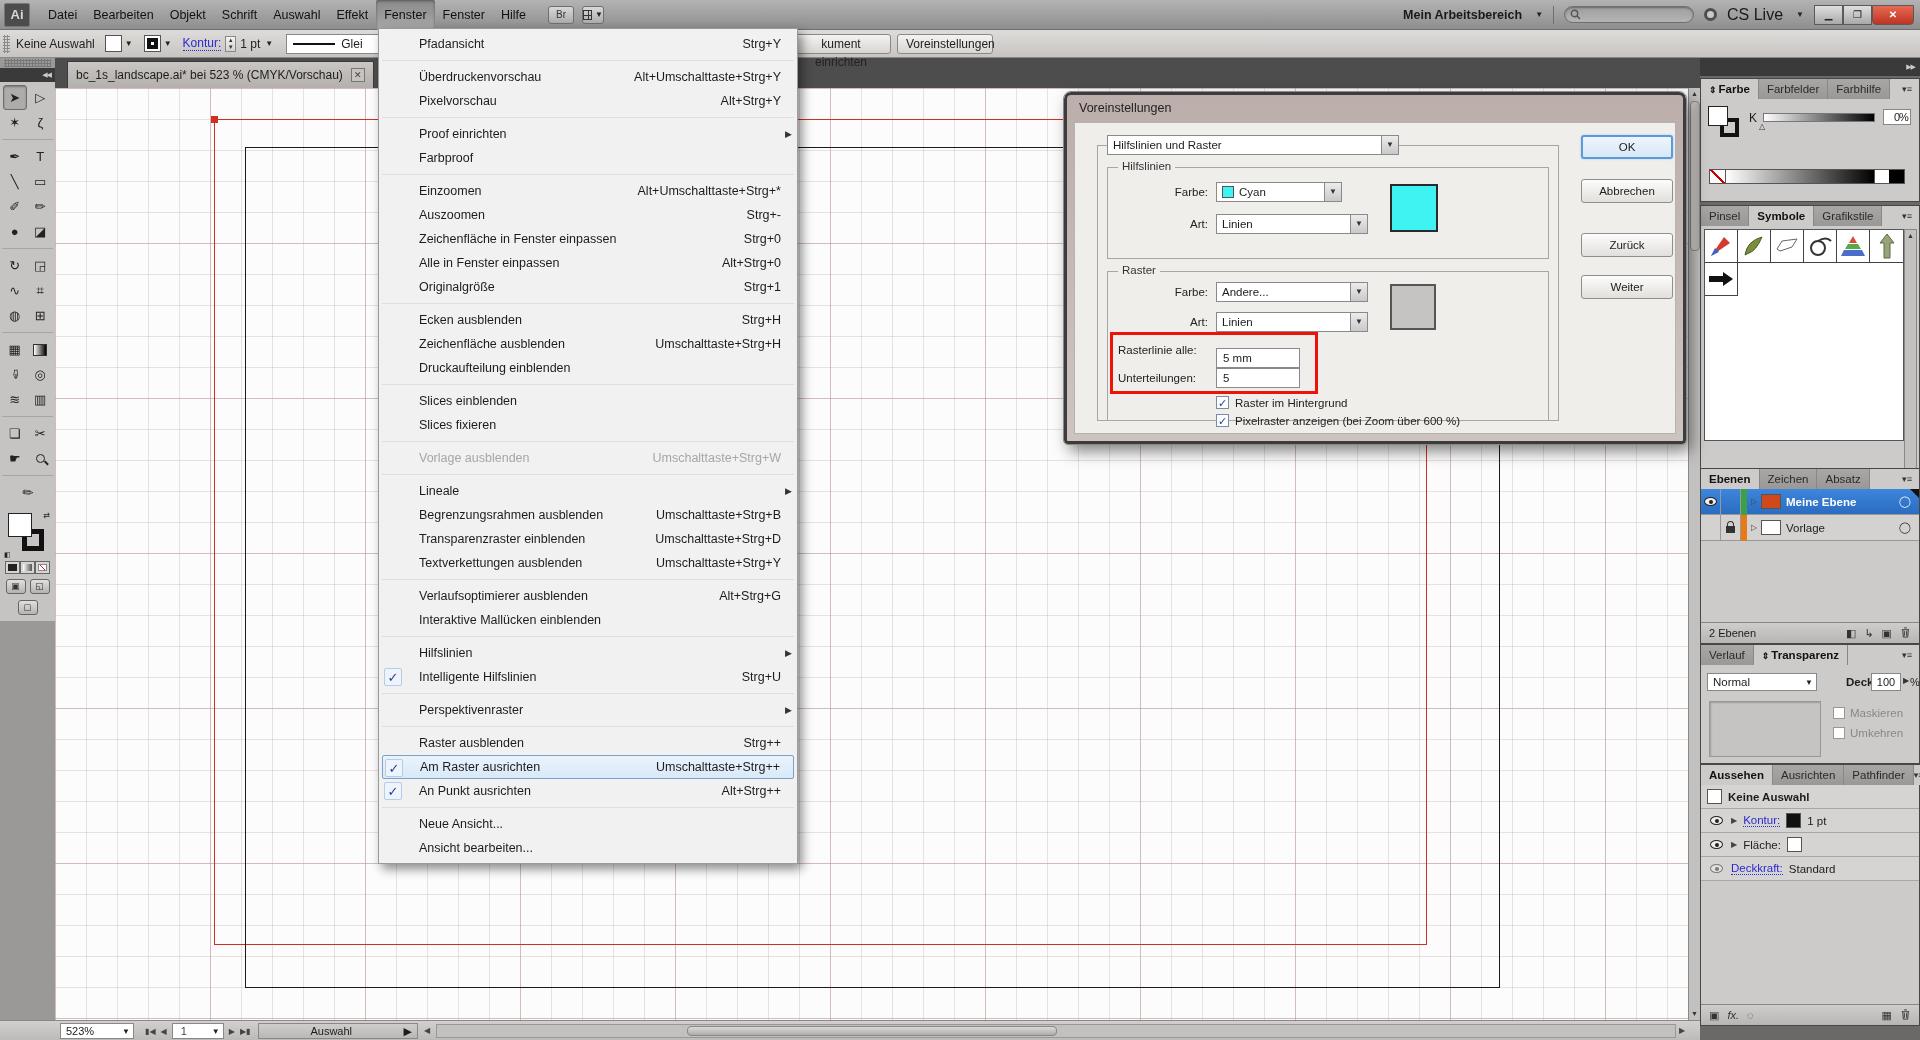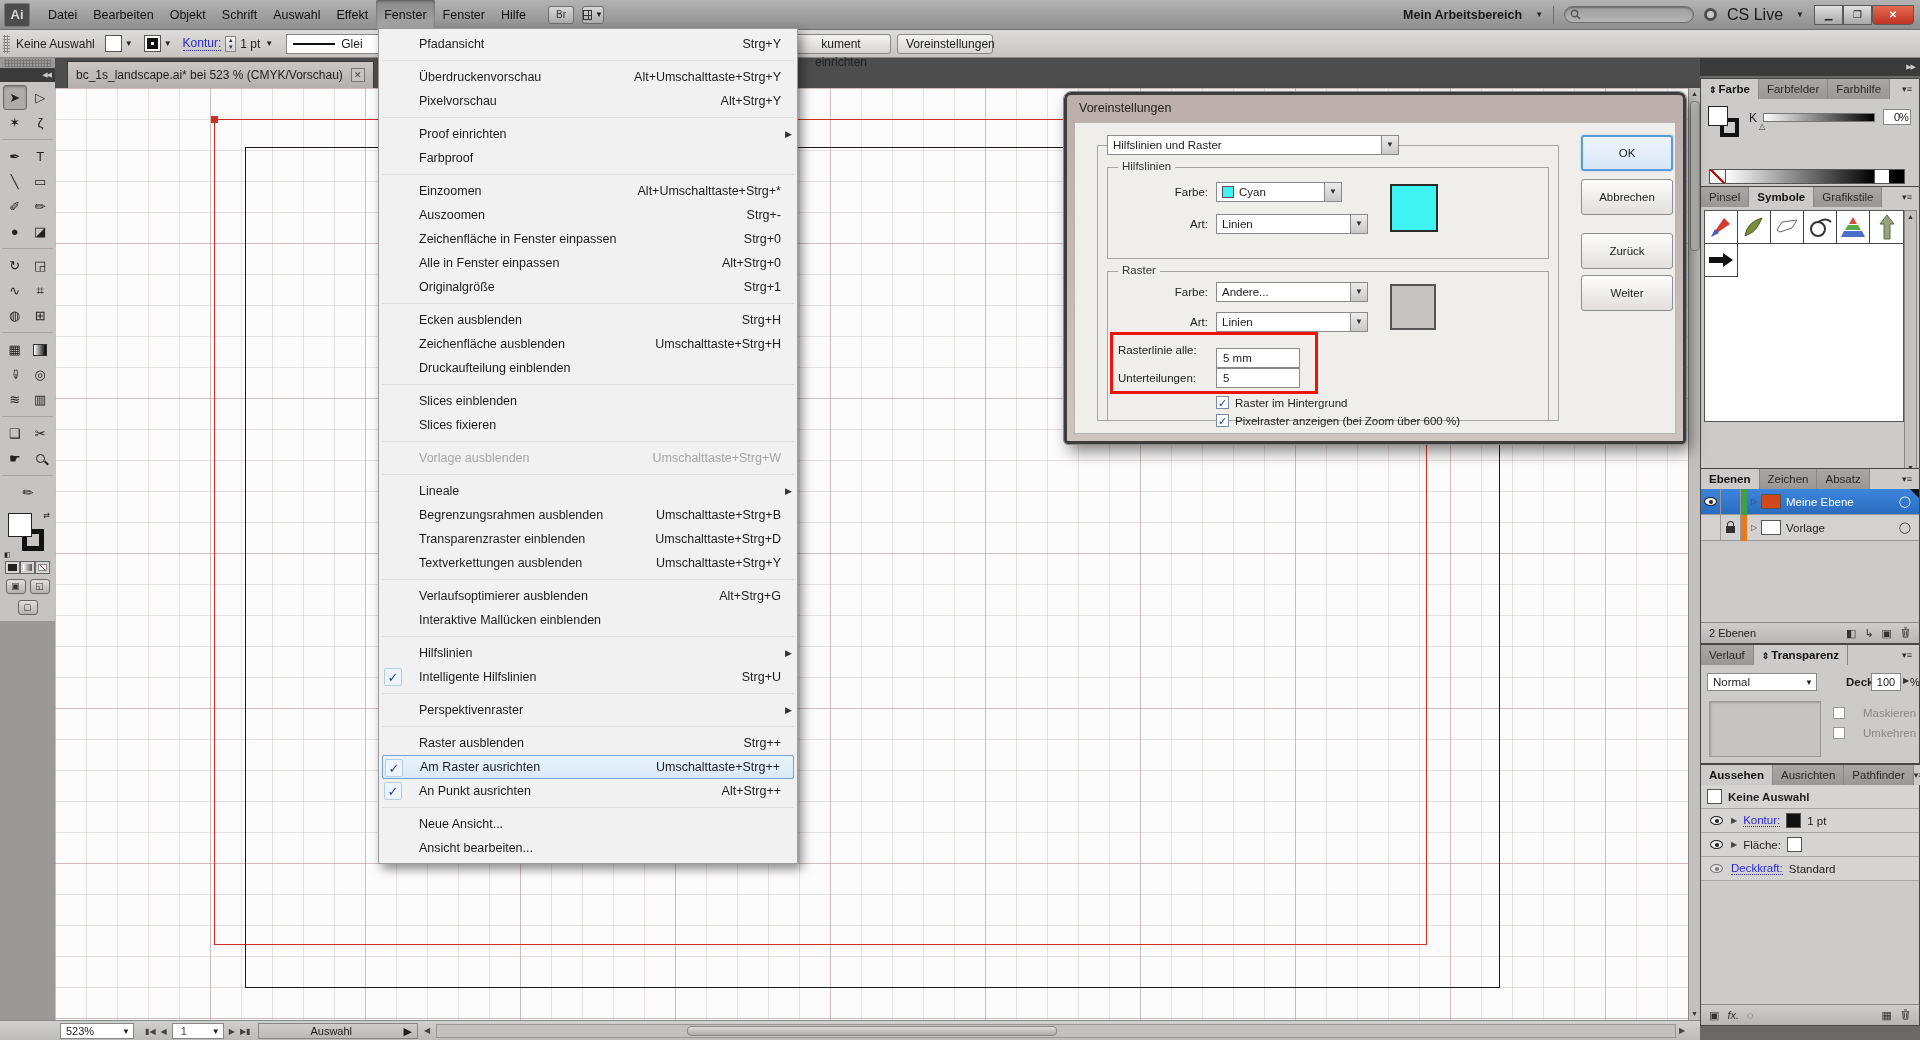--- a/index.html
+++ b/index.html
@@ -156,39 +156,39 @@
 
   
   .layer-row { height:26px; display:flex; align-items:center; border-bottom:1px solid #9a9896; background:#d4d2d0; position:relative; }
   .lr-cell { width:20px; height:26px; border-right:1px solid #9a9896; display:flex; align-items:center; justify-content:center; }
   .lr-strip { width:6px; height:26px; }
   .lr-expand { width:14px; text-align:center; font-size:8px; color:#444; }
   .lr-thumb { width:20px; height:15px; border:1px solid #555; margin-right:5px; background:#fff; }
   .lr-name { flex:1; font-size:11.5px; }
   .lr-target { font-size:11px; margin-right:8px; color:#333; }
   .layer-row.selected { background:linear-gradient(#3d86dc,#2a6cc0); }
-  .layer-row.selected .lr-name { color:#fff; font-weight:normal; }
+  .layer-row.selected .lr-name { color:#fff; font-weight:bold; }
   .layer-row.selected .lr-target { color:#e8f0fa; }
   .sel-corner { position:absolute; right:0; top:0; width:0; height:0; border-left:9px solid transparent; border-top:9px solid #111; }
   .eye { width:13px; height:9px; border:1px solid #222; border-radius:50%; position:relative; background:#eee; }
   .eye::after { content:""; position:absolute; left:4px; top:2px; width:4px; height:4px; border-radius:50%; background:#222; }
   .lock { width:9px; height:7px; background:#333; position:relative; margin-top:4px; }
   .lock::before { content:""; position:absolute; left:1px; top:-5px; width:5px; height:5px; border:1.5px solid #333; border-bottom:none; border-radius:4px 4px 0 0; }
 
   
   .blend-dd { position:absolute; left:6px; top:28px; width:110px; height:18px; background:#fff; border:1px solid #888;
     font-size:11.5px; display:flex; align-items:center; padding-left:5px; }
   .blend-dd .mini-dd { margin-left:auto; }
   .opa-lbl { position:absolute; left:124px; top:31px; font-size:11.5px; font-weight:bold;padding-left:21px; }
   .opa-box { position:absolute; left:170px; top:28px; width:30px; height:18px; background:#fff; border:1px solid #888; font-size:11px; text-align:center; line-height:17px; }
   .opa-spin { position:absolute; left:202px; top:31px; font-size:8px; color:#333; }
   .opa-pct { position:absolute; left:209px; top:31px; font-size:11px; }
   .tr-thumb { position:absolute; left:8px; top:56px; width:112px; height:56px; background:#c6c4c2; border:1px solid #9a9896; box-shadow:inset 1px 1px 2px rgba(0,0,0,.2); }
   .tr-cbs { position:absolute; left:132px; top:62px; display:flex; flex-direction:column; gap:8px; }
-  .cb-row { display:flex; align-items:center; gap:18px; color:#8a8886; font-size:11.5px; }
+  .cb-row { display:flex; align-items:center; gap:5px; color:#8a8886; font-size:11.5px; }
   .cb-box { width:12px; height:12px; background:#fdfdfd; border:1px solid #9a9896; }
 
   
   .ap-row { height:24px; display:flex; align-items:center; gap:6px; padding:0 6px; border-bottom:1px solid #a9a7a5; background:#d6d4d2; }
   .ap-sw { width:15px; height:15px; border:1px solid #555; background:#fff; }
   .ap-sw.black { background:#111; }
   .ap-eye-cell { width:18px; display:flex; justify-content:center; }
   .ap-bold { font-weight:bold; font-size:11.5px; }
   .ap-txt { font-size:11.5px; }
 
@@ -218,21 +218,21 @@
   .dlbl { position:absolute; font-size:11.5px; color:#222; text-align:right; width:92px; }
   .dcombo { position:absolute; height:20px; background:#fff; border:1px solid #8a8a8a; display:flex; align-items:center; font-size:11.5px; padding-left:5px; }
   .dcombo .cbtn { margin-left:auto; width:17px; height:18px; background:linear-gradient(#ececec,#c9c9c9);
     border-left:1px solid #8a8a8a; font-size:8px; color:#333; text-align:center; line-height:18px; }
   .dinput { position:absolute; height:20px; background:#fff; border:1px solid #8a8a8a; font-size:11.5px; padding-left:6px; line-height:18px; }
   .cyan-swatch { width:12px; height:12px; margin-right:5px; border:1px solid #555; }
   .preview-sq { position:absolute; border:2px solid #2a2a2a; }
   .red-note { position:absolute; border:3px solid #ed1309; z-index:5; pointer-events:none; }
   .dcheck { position:absolute; display:flex; align-items:center; gap:6px; font-size:11.5px; color:#222; }
   .dcheck .box { width:13px; height:13px; background:#fdfdfd; border:1px solid #7a8ba8; color:#2040a0; font-size:11px; line-height:12px; text-align:center; }
-  .dbtn { position:absolute; width:92px; height:36px; font-size:11.5px; color:#222; text-align:center; line-height:22px;
+  .dbtn { position:absolute; width:92px; height:24px; font-size:11.5px; color:#222; text-align:center; line-height:22px;
     background:linear-gradient(#fdfdfd,#e2dfdb); border:1px solid #8e8f8f; border-radius:3px; }
   .dbtn.focus { border:2px solid #5a9bdc; box-shadow:0 0 2px #9cc3ef; line-height:20px; background:linear-gradient(#eef5fd,#d8e7f6); }
 </style>
 </head>
 <body>
 
 <div id="menubar">
   <div class="ai-logo">Ai</div>
   <div style="width:10px"></div>
   <div class="menu-item">Datei</div>
@@ -464,21 +464,21 @@
       <span style="position:absolute;left:198px;top:12px;font-size:11px">%</span>
       <div class="ramp">
         <span class="none"></span>
         <span class="grad"></span>
         <span class="w"></span>
         <span class="b"></span>
       </div>
     </div>
   </div>
 
-  <div class="panel" style="top:128px;height:314px">
+  <div class="panel" style="top:147px;height:314px">
     <div class="ptabs">
       <span class="ptab">Pinsel</span>
       <span class="ptab active">Symbole</span>
       <span class="ptab">Grafikstile</span>
       <span class="ptab-fill"></span>
       <span class="pmenu-ico">▾≡</span>
     </div>
     <div class="sym-area">
       <div class="sym-grid">
         <span class="sym-cell">

